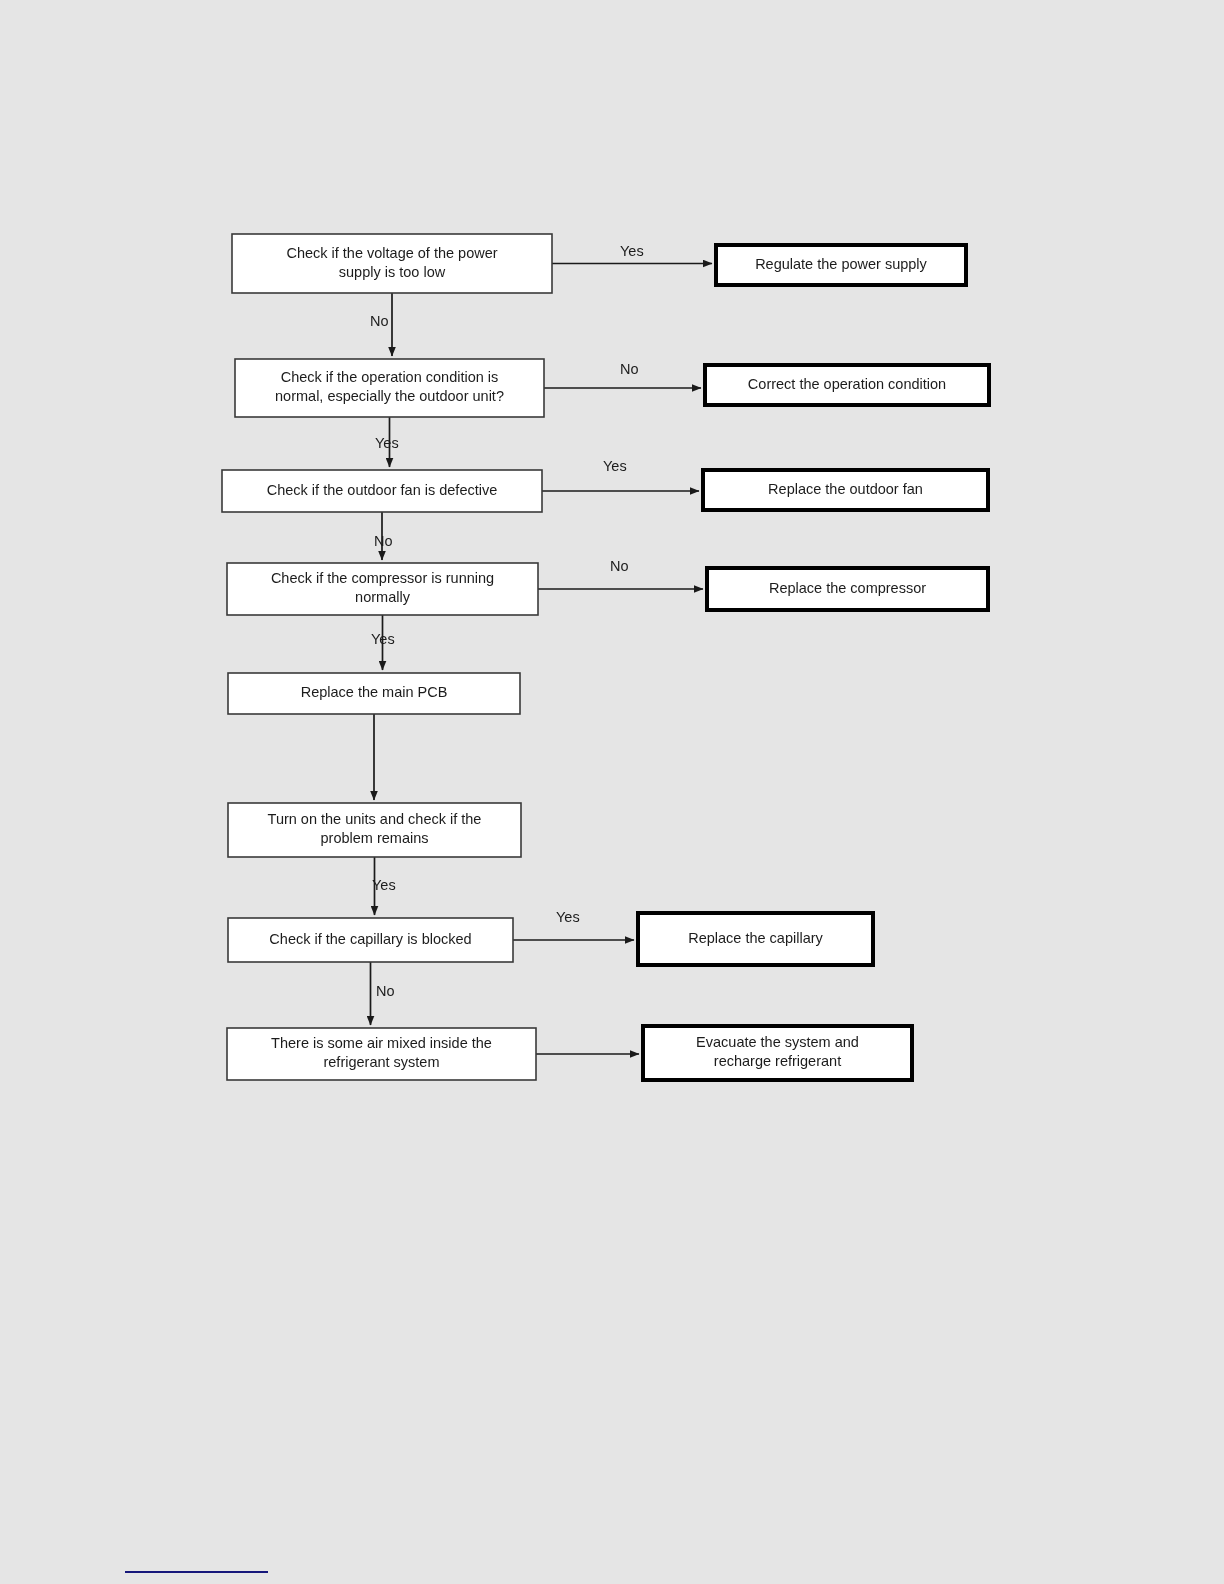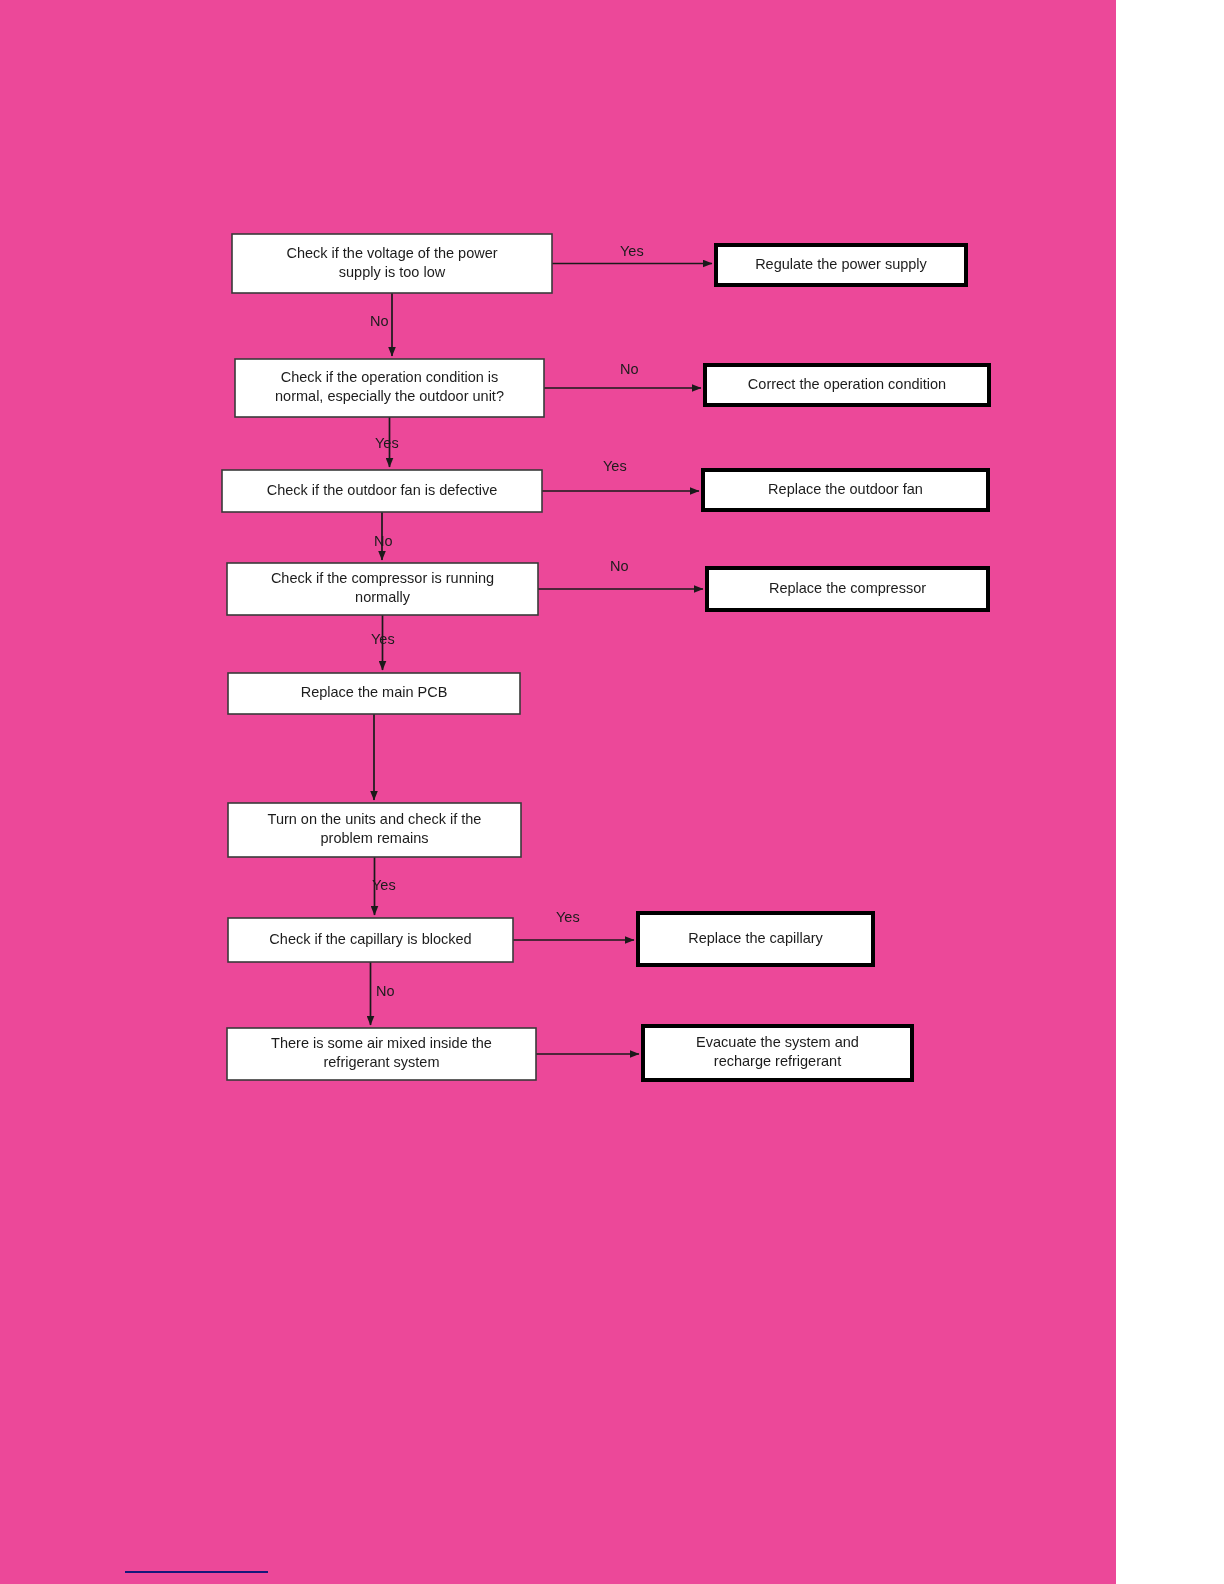--- a/index.html
+++ b/index.html
@@ -11,23 +11,23 @@
     width: 1224px;
     height: 1584px;
     position: relative;
     overflow: hidden;
     font-family: "Liberation Sans", sans-serif;
   }
   #page {
     position: absolute;
     left: 0;
     top: 0;
-    width: 1116px;
+    width: 1224px;
     height: 1584px;
-    background: #ec4899;
+    background: #e5e5e5;
   }
   #flow {
     position: absolute;
     left: 0;
     top: 0;
     width: 1224px;
     height: 1584px;
     display: block;
   }
   .node-rect-thin {

